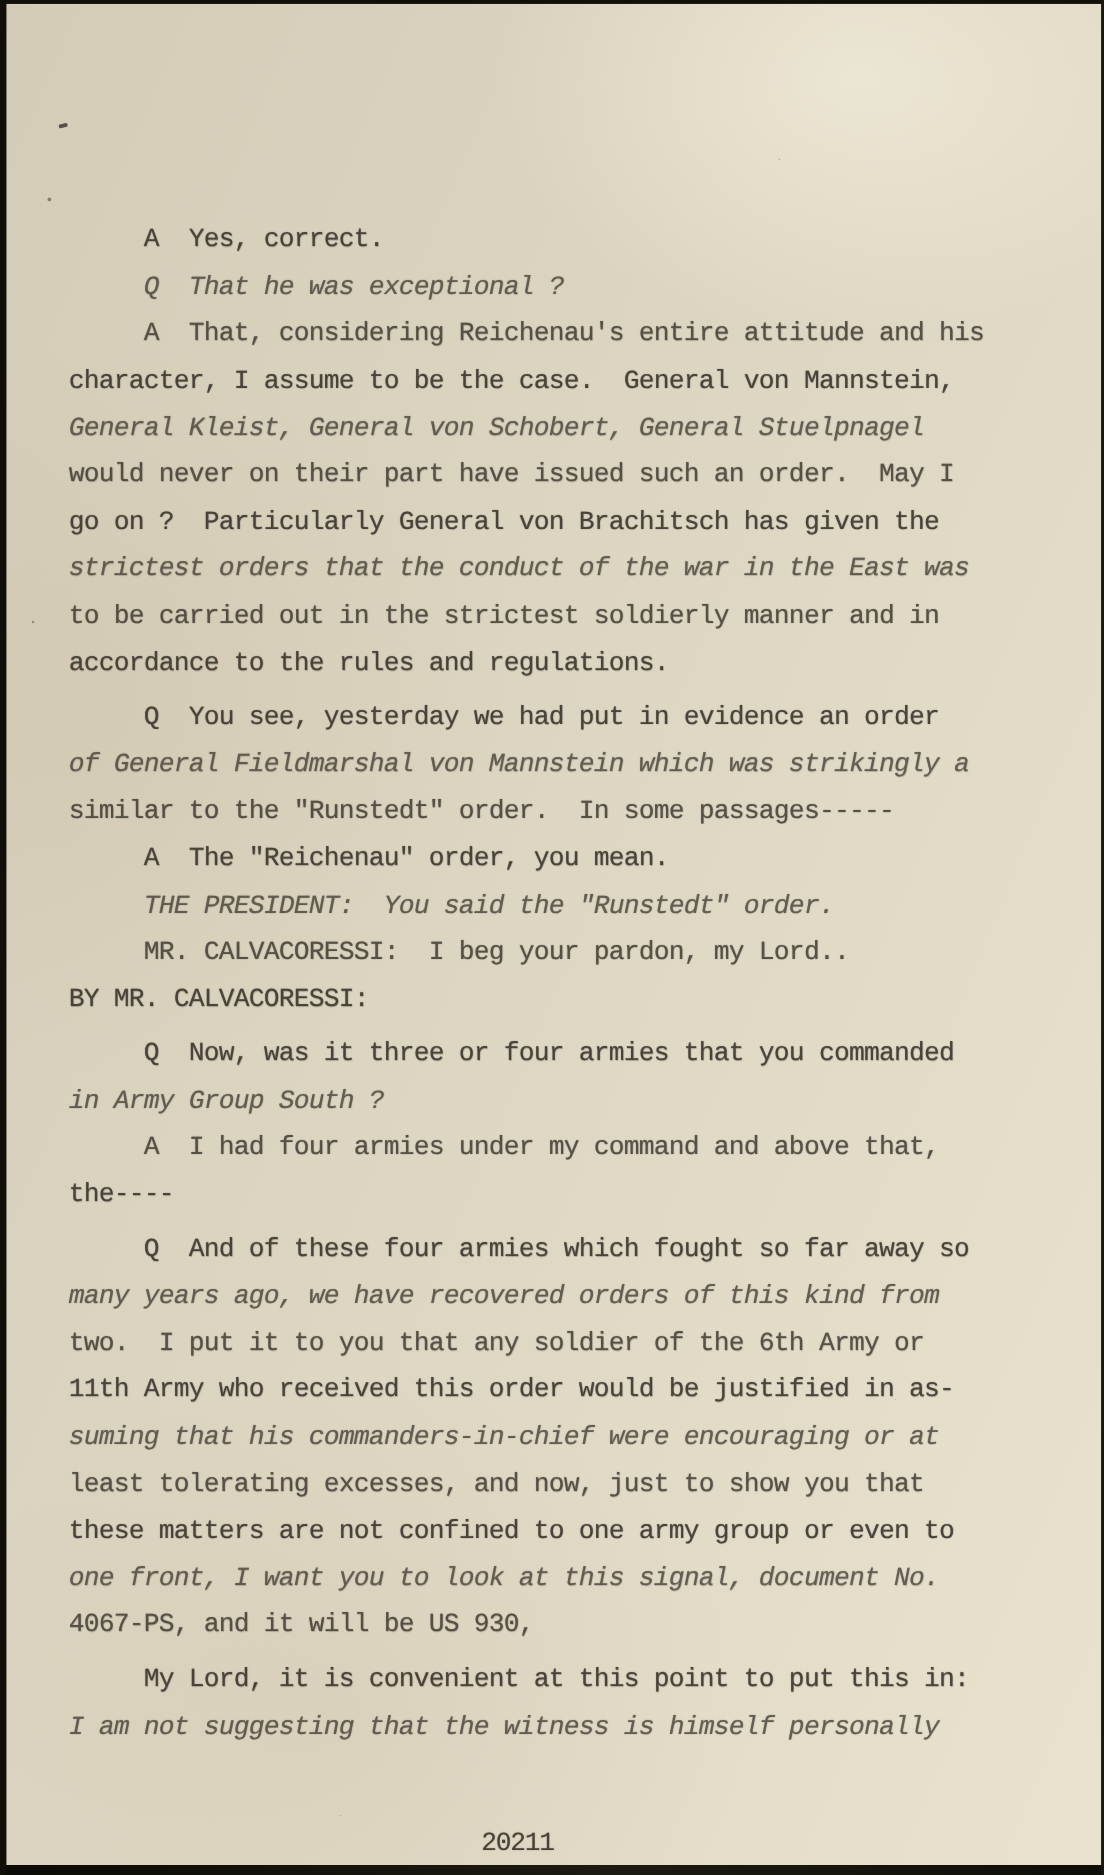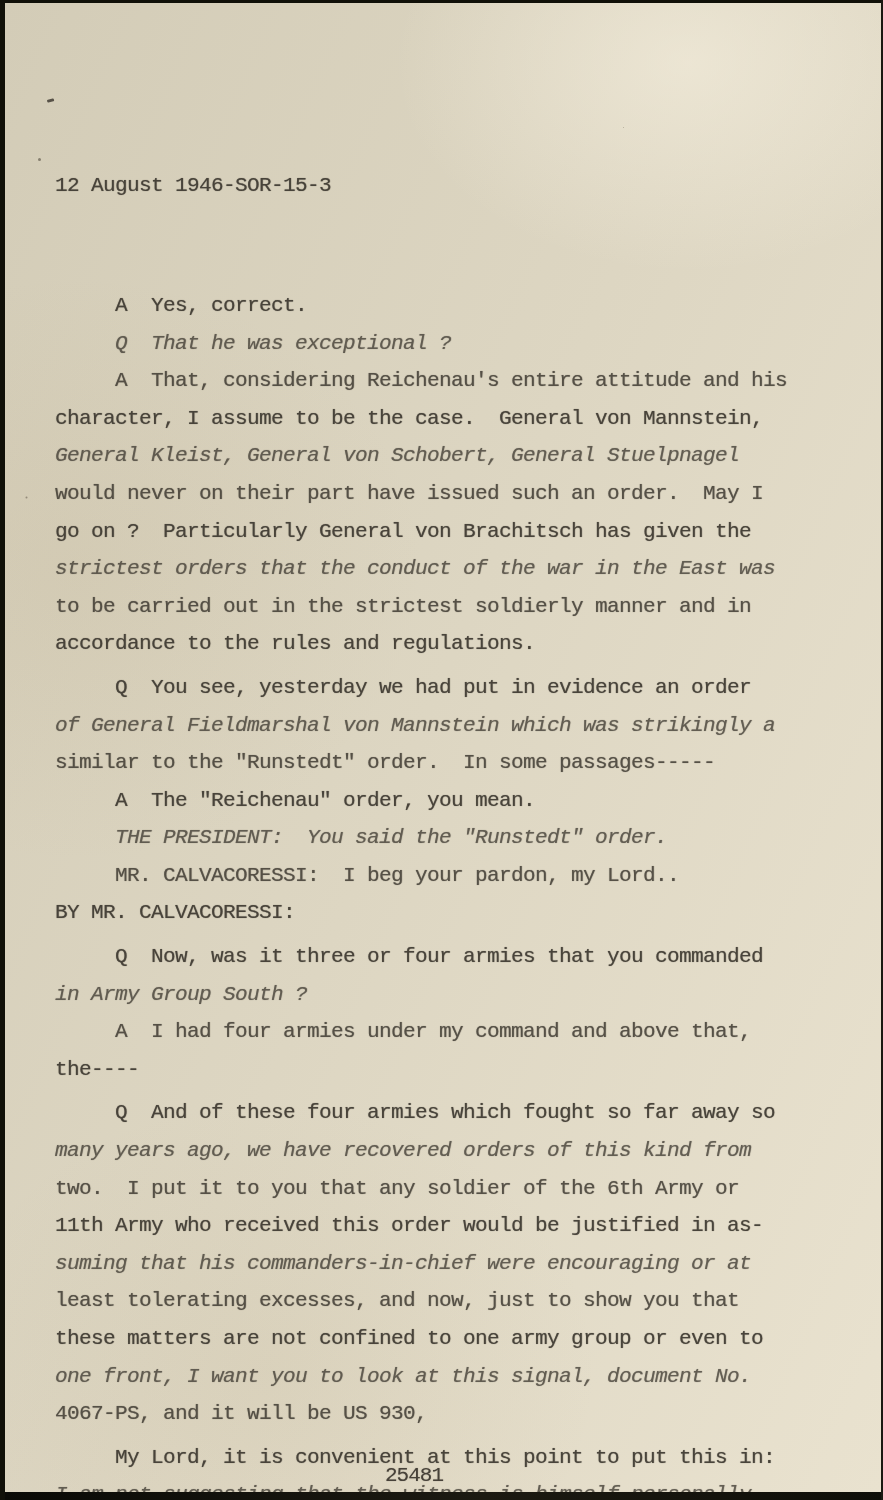--- a/index.html
+++ b/index.html
@@ -90,22 +90,21 @@
   .edge-left   { left: 0; top: 0; width: 5px; height: 100%; }
   .edge-right  { right: 0; top: 0; width: 2px; height: 100%; background: #1b1912; }
 </style>
 </head>
 <body>
 
 <div class="paper">
   <div class="stray-mark"></div>
   <div class="speck"></div>
   <div class="content typewriter">
-    <div class="line">12 August 1946-SOR-15-3</div>
     <div class="doc-body"><div class="para"><div class="line">     A  Yes, correct.</div><div class="line">     Q  That he was exceptional ?</div><div class="line">     A  That, considering Reichenau's entire attitude and his</div><div class="line">character, I assume to be the case.  General von Mannstein,</div><div class="line">General Kleist, General von Schobert, General Stuelpnagel</div><div class="line">would never on their part have issued such an order.  May I</div><div class="line">go on ?  Particularly General von Brachitsch has given the</div><div class="line">strictest orders that the conduct of the war in the East was</div><div class="line">to be carried out in the strictest soldierly manner and in</div><div class="line">accordance to the rules and regulations.</div></div><div class="para"><div class="line">     Q  You see, yesterday we had put in evidence an order</div><div class="line">of General Fieldmarshal von Mannstein which was strikingly a</div><div class="line">similar to the "Runstedt" order.  In some passages-----</div><div class="line">     A  The "Reichenau" order, you mean.</div><div class="line">     THE PRESIDENT:  You said the "Runstedt" order.</div><div class="line">     MR. CALVACORESSI:  I beg your pardon, my Lord..</div><div class="line">BY MR. CALVACORESSI:</div></div><div class="para"><div class="line">     Q  Now, was it three or four armies that you commanded</div><div class="line">in Army Group South ?</div><div class="line">     A  I had four armies under my command and above that,</div><div class="line">the----</div></div><div class="para"><div class="line">     Q  And of these four armies which fought so far away so</div><div class="line">many years ago, we have recovered orders of this kind from</div><div class="line">two.  I put it to you that any soldier of the 6th Army or</div><div class="line">11th Army who received this order would be justified in as-</div><div class="line">suming that his commanders-in-chief were encouraging or at</div><div class="line">least tolerating excesses, and now, just to show you that</div><div class="line">these matters are not confined to one army group or even to</div><div class="line">one front, I want you to look at this signal, document No.</div><div class="line">4067-PS, and it will be US 930,</div></div><div class="para"><div class="line">     My Lord, it is convenient at this point to put this in:</div><div class="line">I am not suggesting that the witness is himself personally</div></div></div>
   </div>
-  <div class="page-number typewriter">25481</div>
+  <div class="page-number typewriter">20211</div>
 </div>
 
 <div class="edge-top"></div>
 <div class="edge-bottom"></div>
 <div class="edge-left"></div>
 <div class="edge-right"></div>
 
 </body></html>

